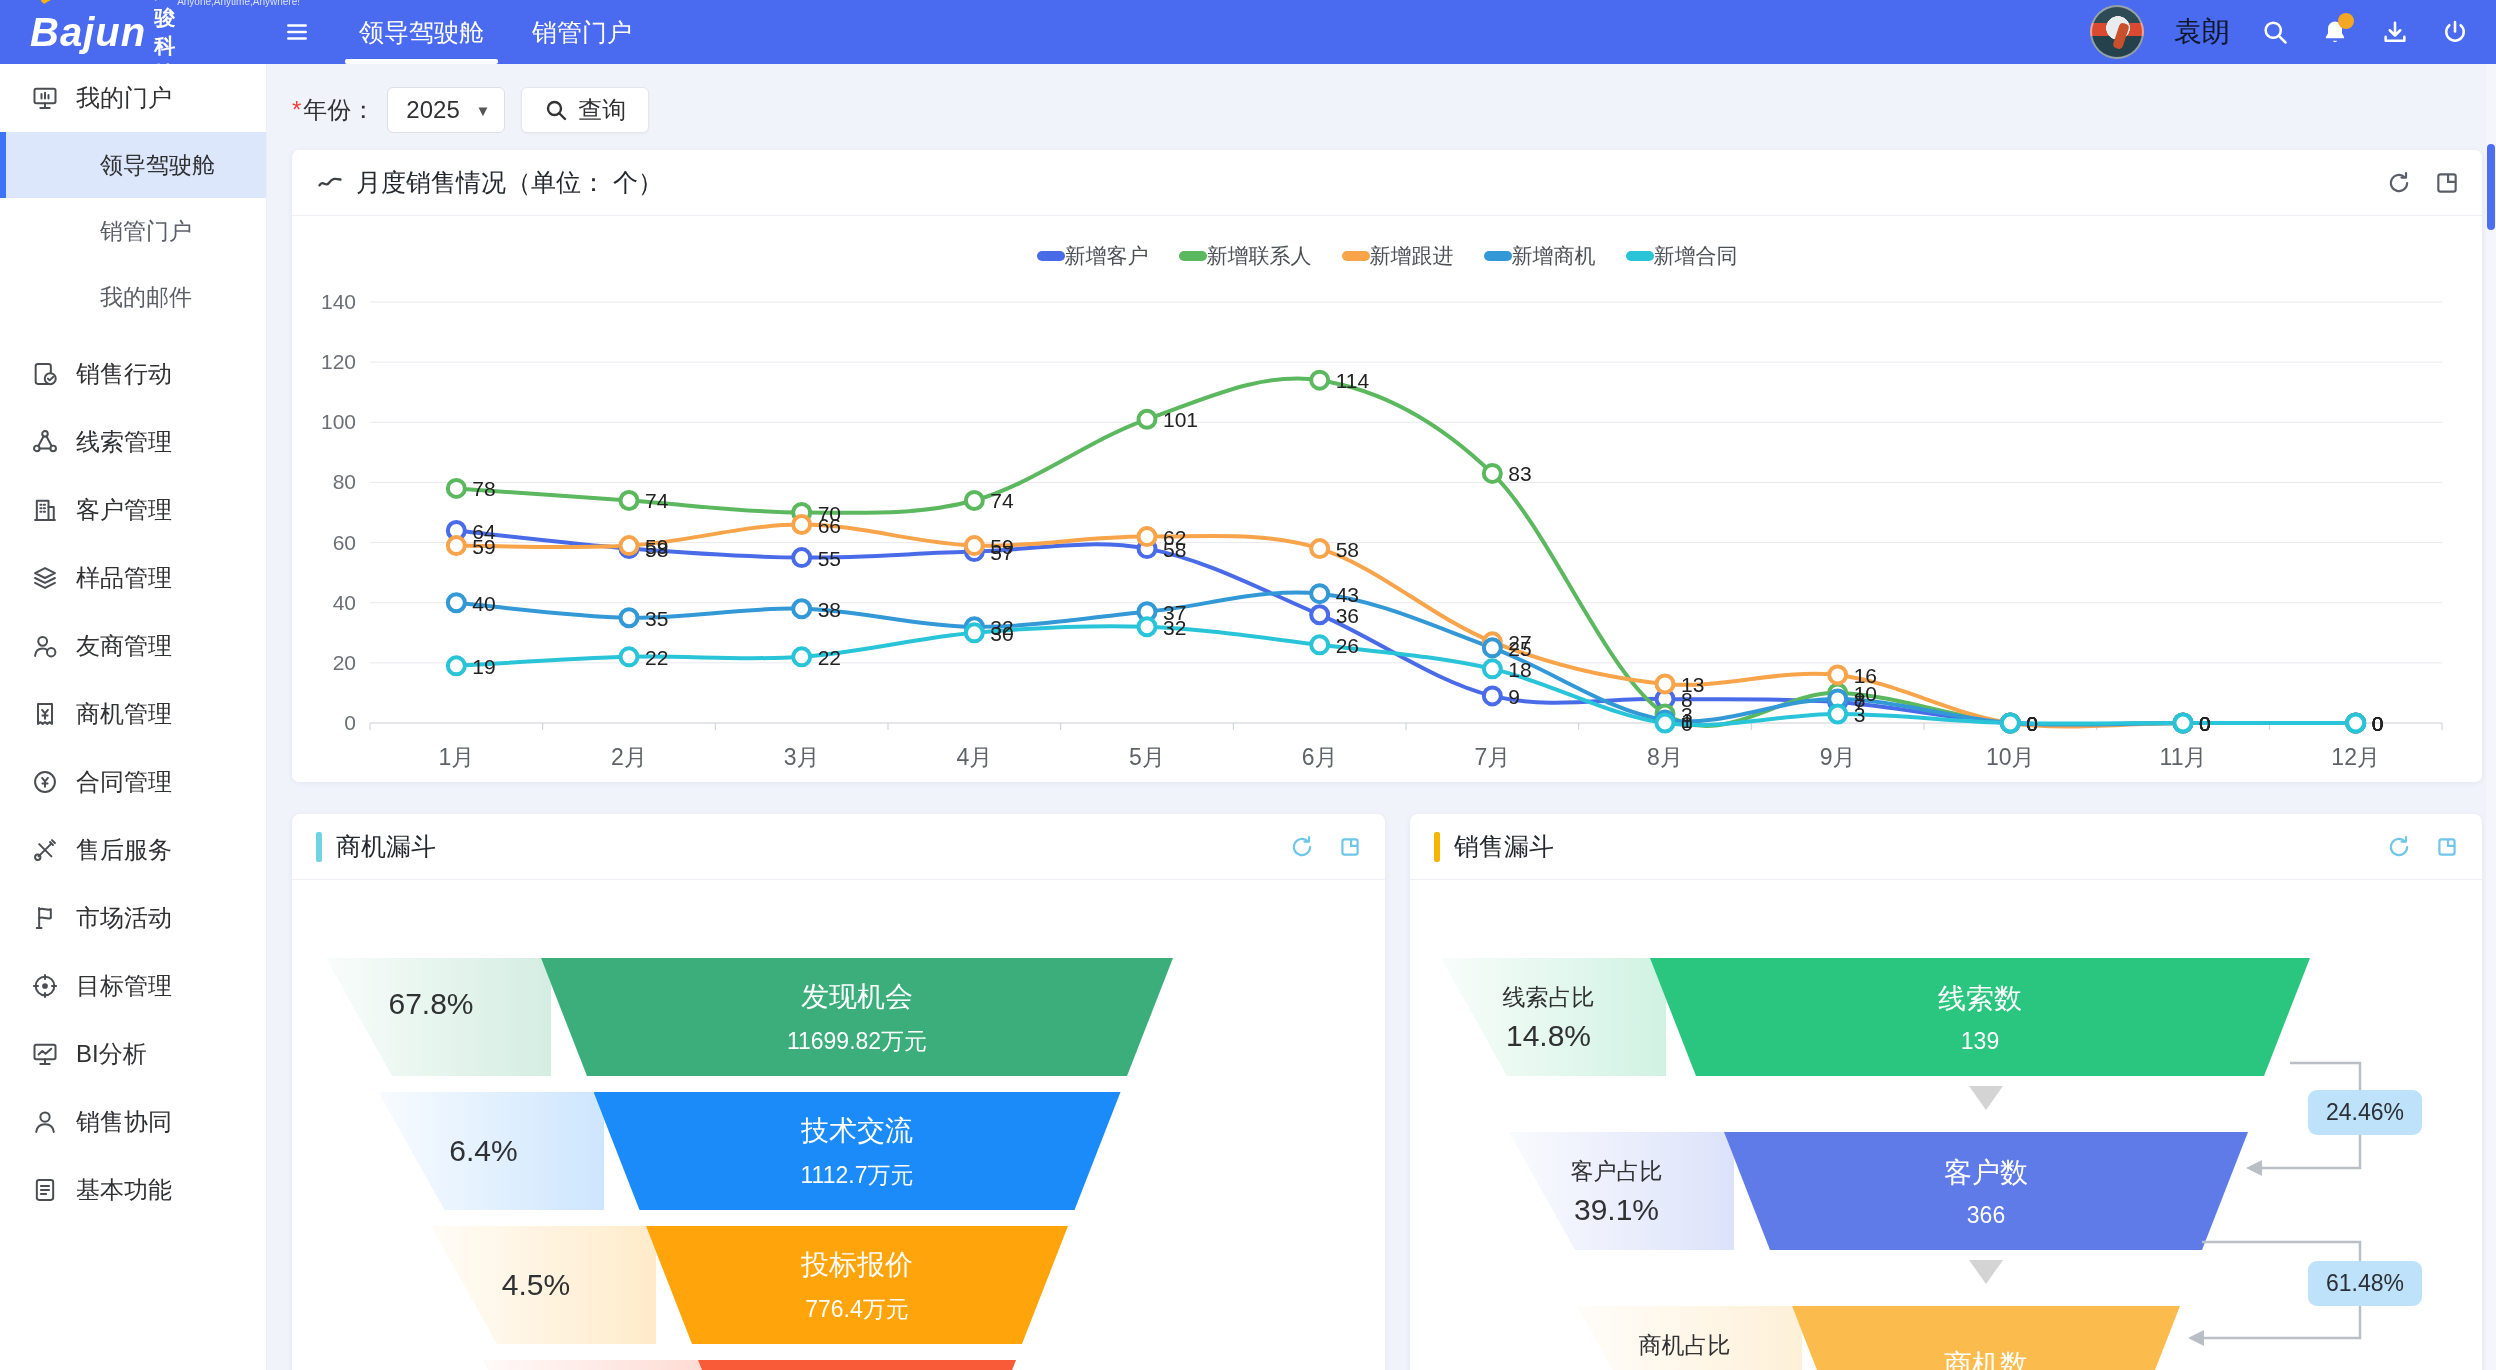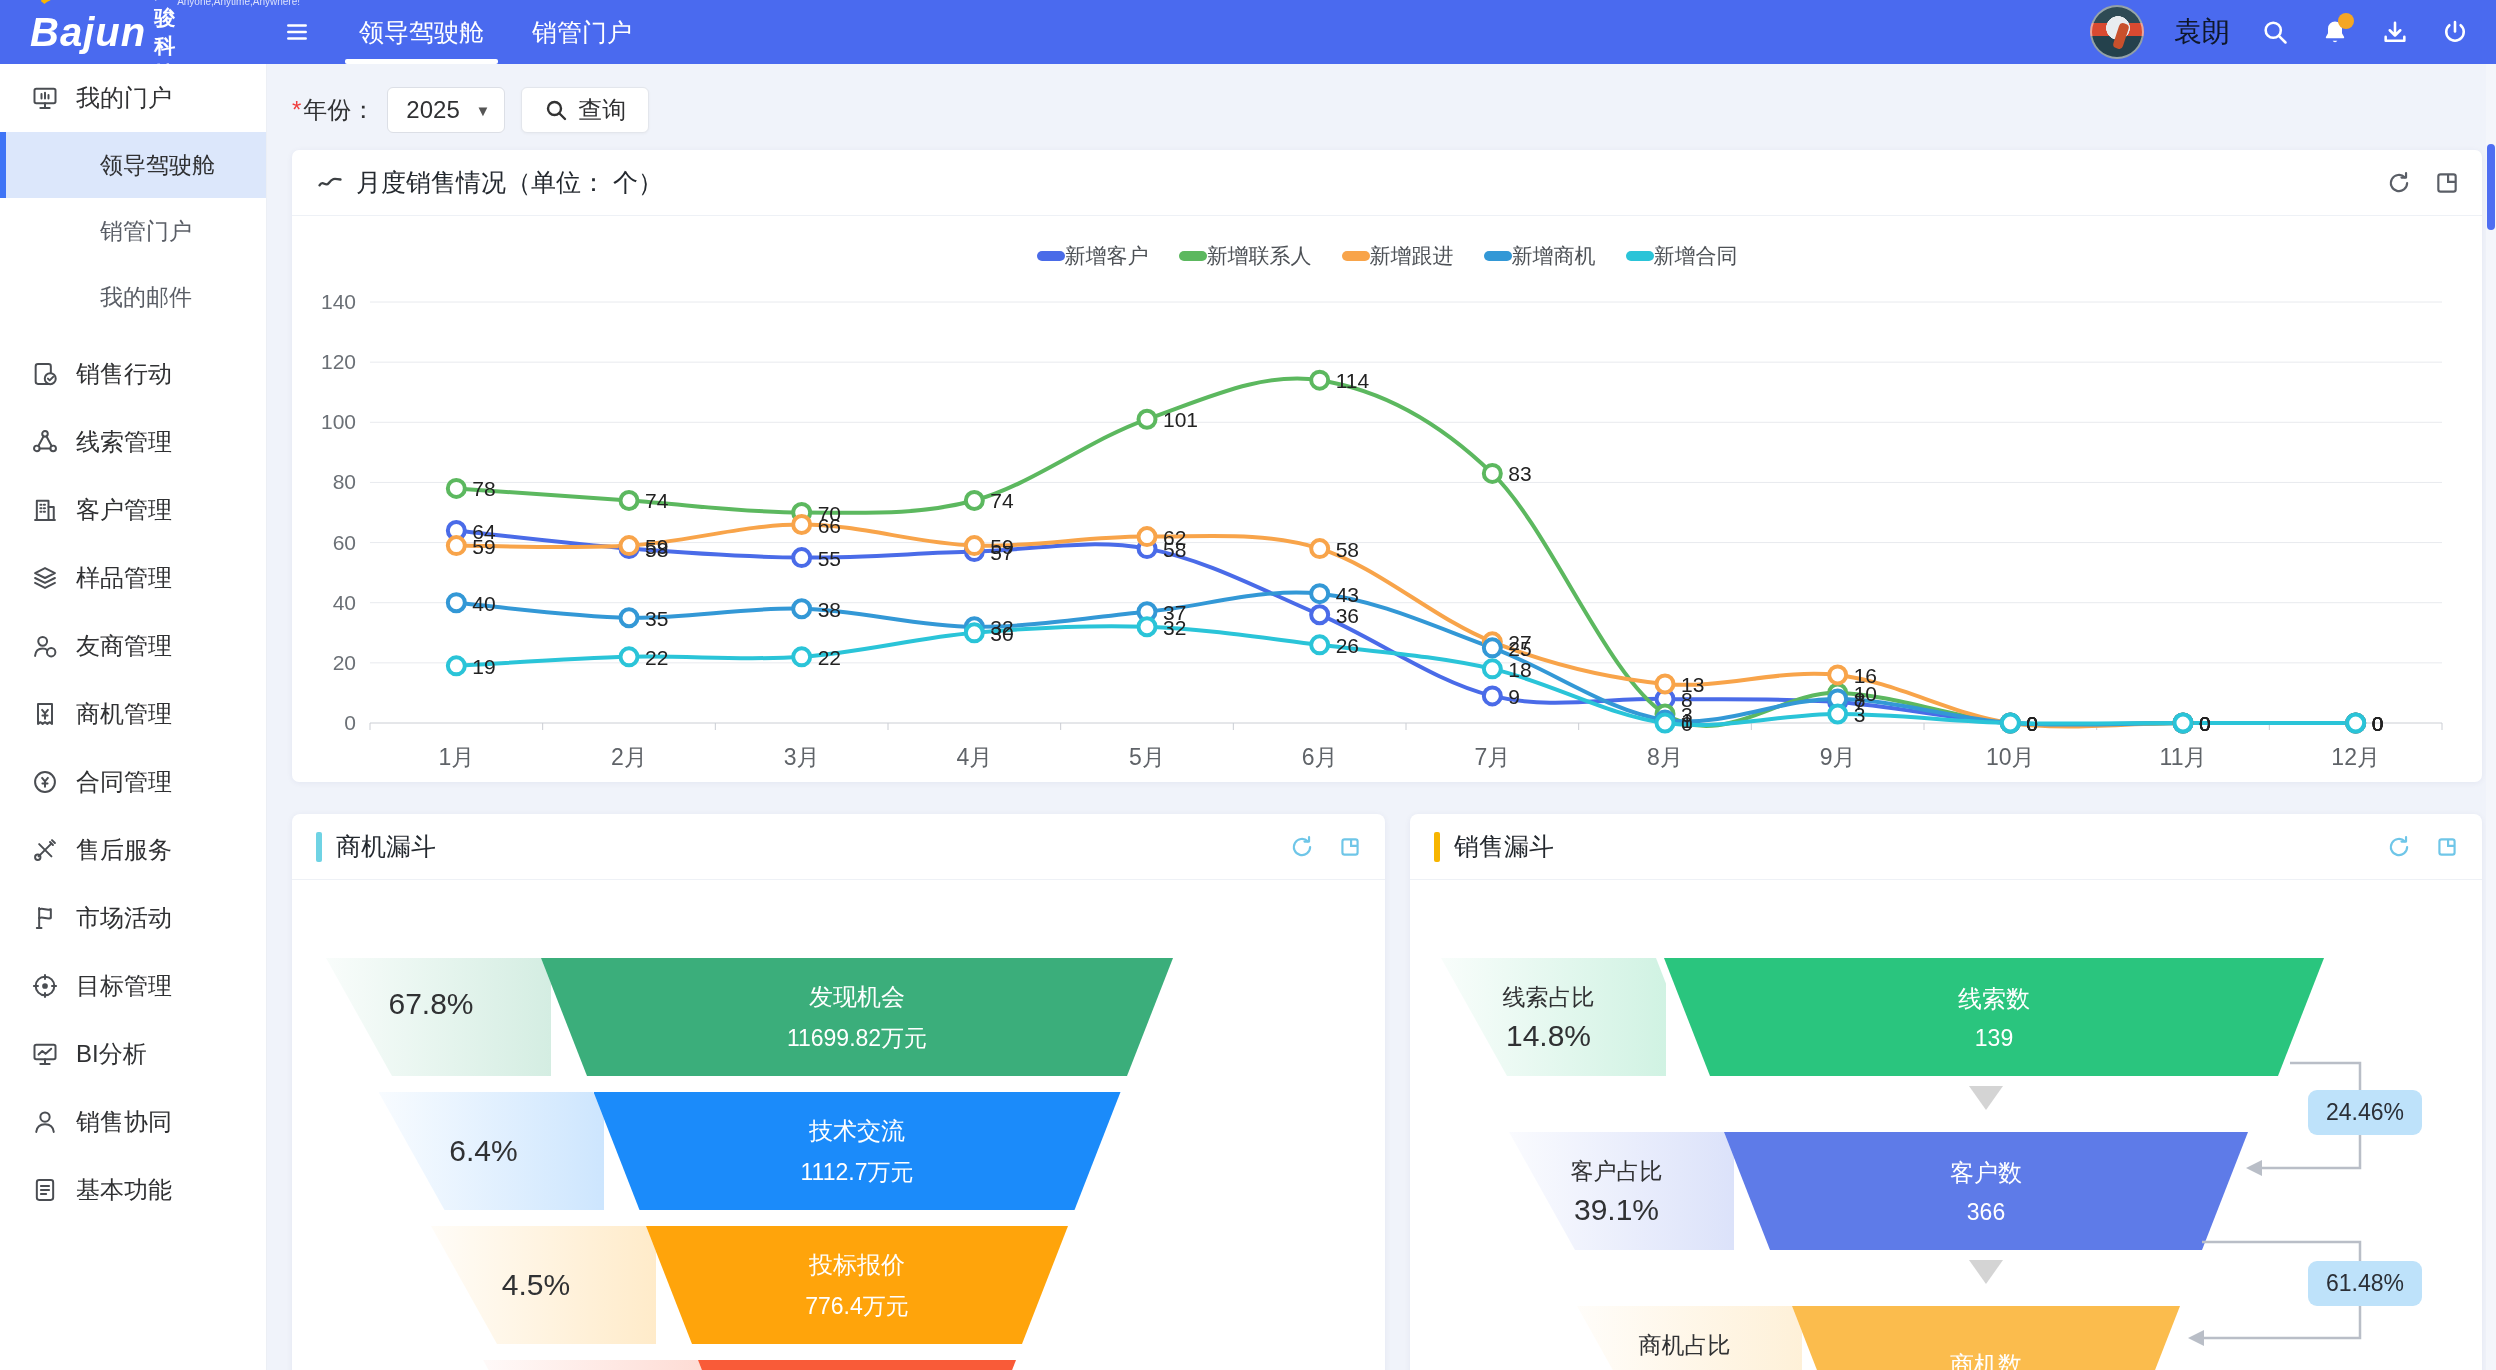--- a/index.html
+++ b/index.html
@@ -65,21 +65,21 @@
   .legend-row { position:absolute; left:0; right:0; top:26px; display:flex; justify-content:center; gap:30px; }
   .legend-item { display:flex; align-items:center; cursor:pointer; }
   .legend-swatch { width:28px; height:10px; border-radius:5px; }
   .legend-label { font-size:21px; color:#4d5156; }
 
   
   #funnel-left-card { left:25px; top:750px; width:1093px; height:620px; border-radius:8px 8px 0 0; }
   #funnel-right-card { left:1143px; top:750px; width:1072px; height:620px; border-radius:8px 8px 0 0; }
   .funnel-body { position:absolute; left:0; top:66px; right:0; bottom:0; overflow:hidden; }
   .f-stage { position:absolute; display:flex; flex-direction:column; align-items:center; justify-content:center; color:#fff; text-align:center; }
-  .f-stage .f-name { font-size:24px; }
+  .f-stage .f-name { font-size:28px; }
   .f-stage .f-val { font-size:23px; margin-top:10px; }
   .f-ghost { position:absolute; }
   .f-pct { position:absolute; font-size:31px; color:#303133; display:flex; flex-direction:column; align-items:center; justify-content:center; text-align:center; }
   .f-pct .sl { font-size:23px; margin-bottom:6px; }
   .f-pct .sp { font-size:30px; font-weight:500; }
   .down-arrow { position:absolute; width:0; height:0; border-left:17px solid transparent; border-right:17px solid transparent; border-top:24px solid #D4D4D4; }
   .conv-badge { position:absolute; background:#BEE2FA; color:#2b2f36; font-size:23px; padding:9px 18px; border-radius:9px; z-index:5; }
   .conn-svg { position:absolute; left:0; top:0; z-index:4; }
 
   
@@ -566,21 +566,21 @@
             <path d="M19.5 12a7.5 7.5 0 1 1-2.2-5.3"></path>
             <path d="M18.5 2.8v4.2h-4.2" stroke-linejoin="round"></path>
           </svg>
         <svg class="hic" viewBox="0 0 24 24" fill="none" stroke="#6FC6E8" stroke-width="2">
             <rect x="5" y="5" width="14" height="14" rx="2"></rect>
             <path d="M13 5v6h6"></path>
           </svg>
       </div>
     </div>
     <div class="funnel-body" id="funnel-right-body">
-        <div class="f-stage" style="left: 254px; top: 78px; width: 660px; height: 118px; background: rgb(42, 197, 126); clip-path: polygon(0px 0px, 660px 0px, 614px 118px, 46px 118px);">
+        <div class="f-stage" style="left: 240px; top: 78px; width: 660px; height: 118px; background: rgb(42, 197, 126); clip-path: polygon(0px 0px, 660px 0px, 614px 118px, 46px 118px);">
           <div class="f-name">线索数</div>
           <div class="f-val">139</div>
         </div>
         <div class="f-ghost" style="left: 31px; top: 78px; width: 225px; height: 118px; background: linear-gradient(90deg, rgba(42, 197, 126, 0.03), rgba(42, 197, 126, 0.22)); clip-path: polygon(0px 0px, 215px 0px, 261px 118px, 66px 118px);"></div>
         <div class="f-pct" style="left: 46px; top: 78px; width: 185px; height: 118px;">
           <div class="sl">线索占比</div>
           <div class="sp">14.8%</div>
         </div>
         <div class="f-stage" style="left: 314px; top: 252px; width: 524px; height: 118px; background: rgb(94, 123, 232); clip-path: polygon(0px 0px, 524px 0px, 478px 118px, 46px 118px);">
           <div class="f-name">客户数</div>

